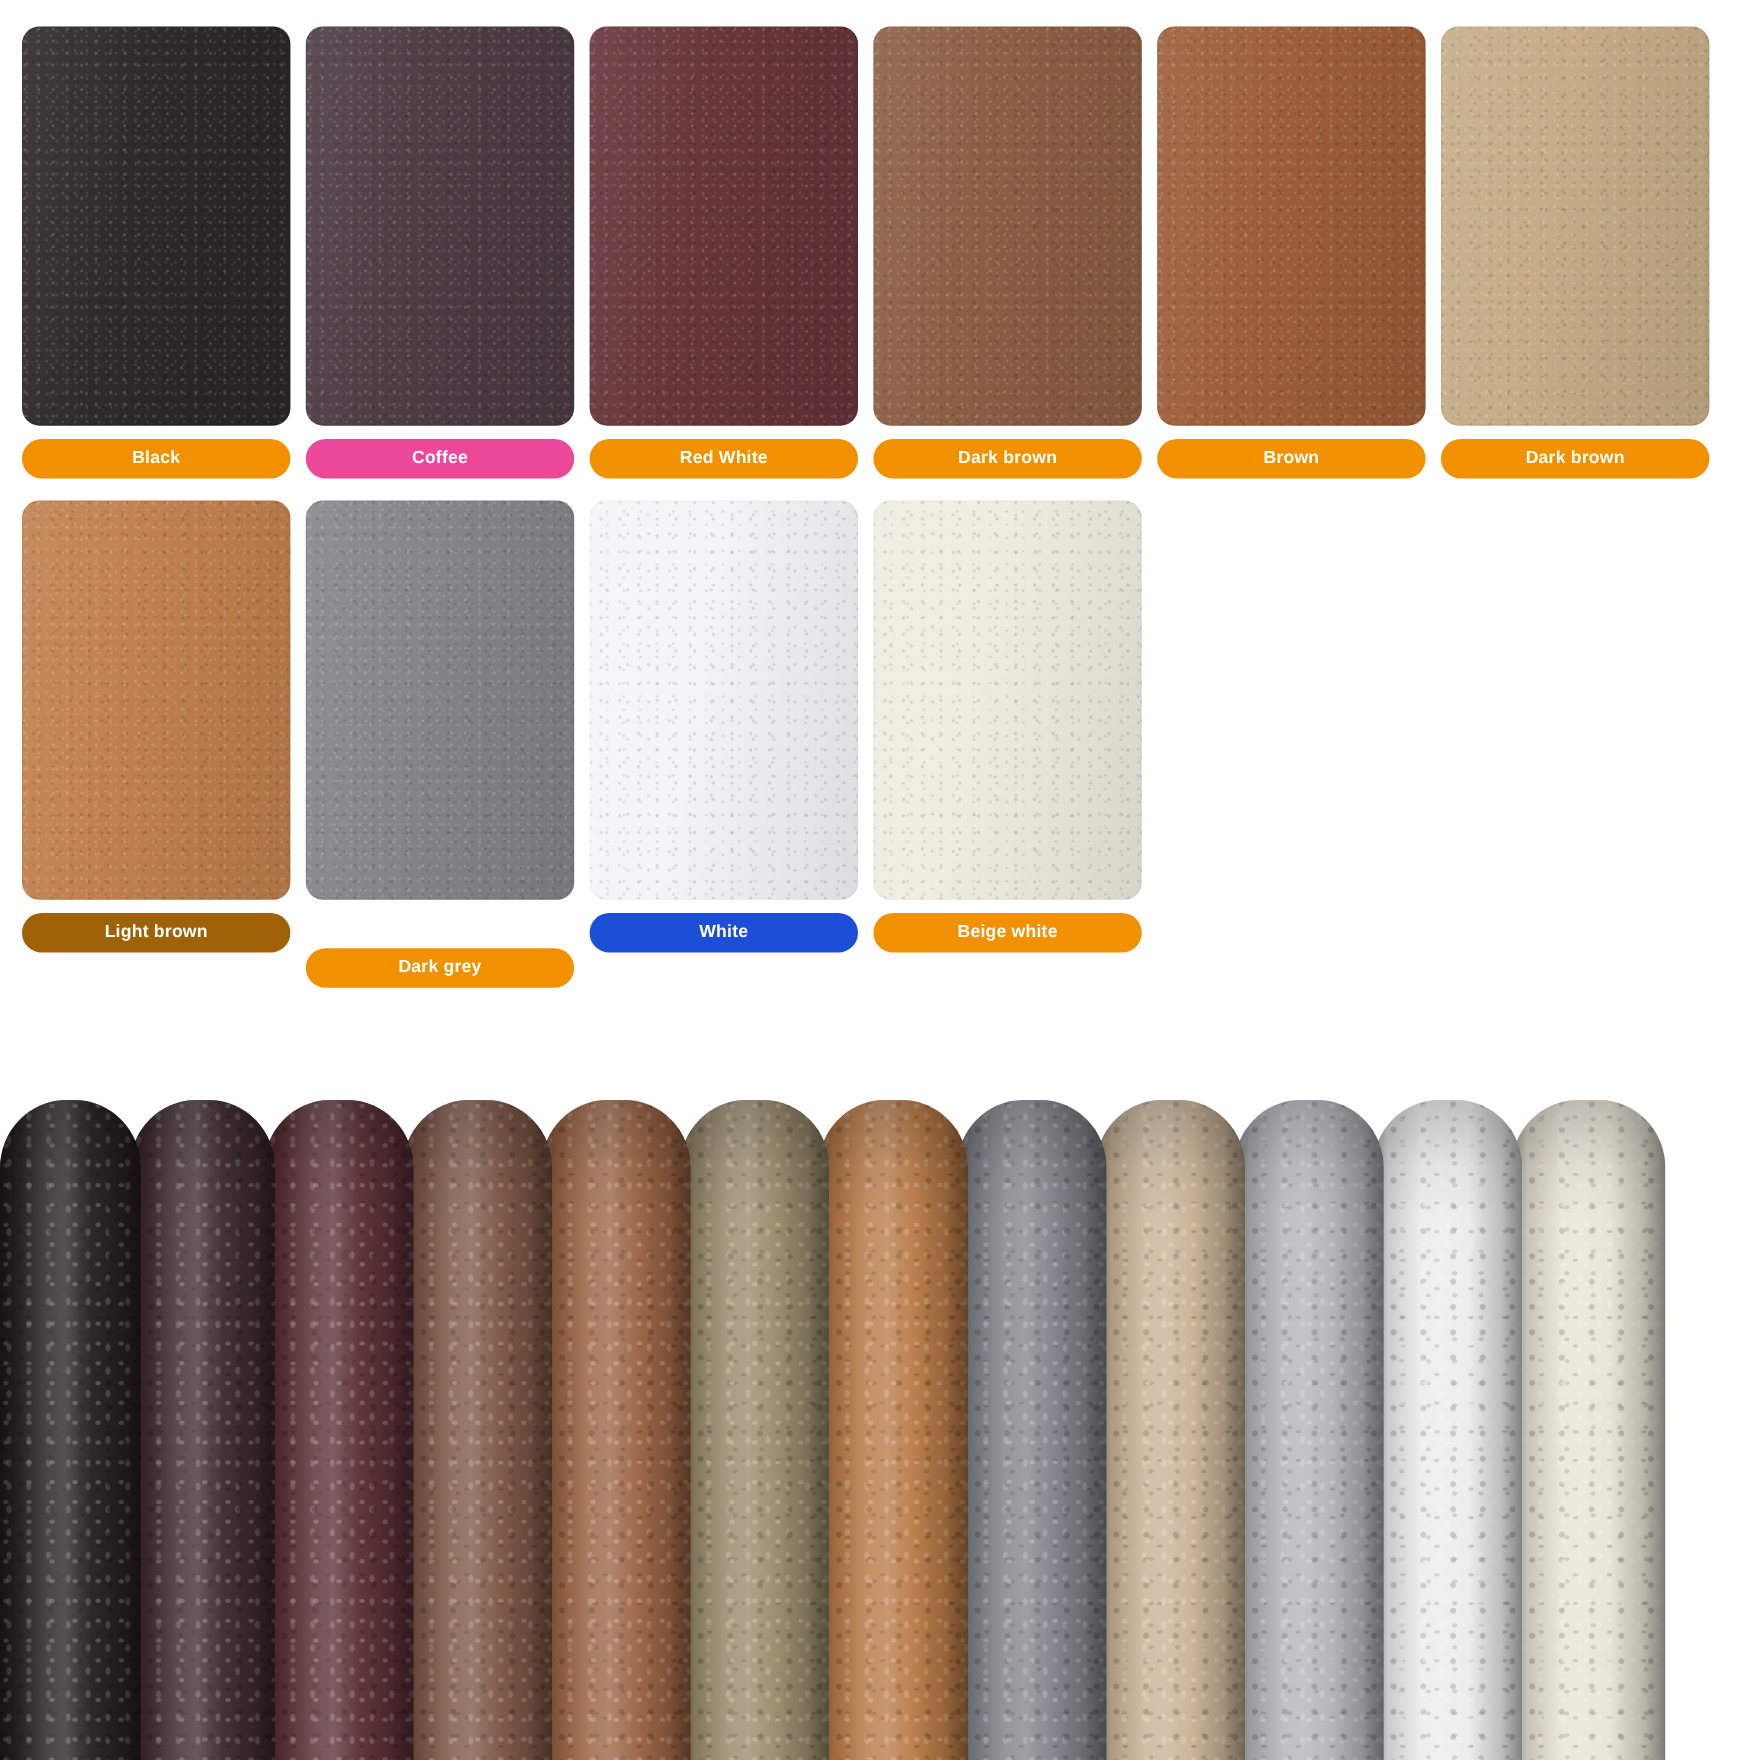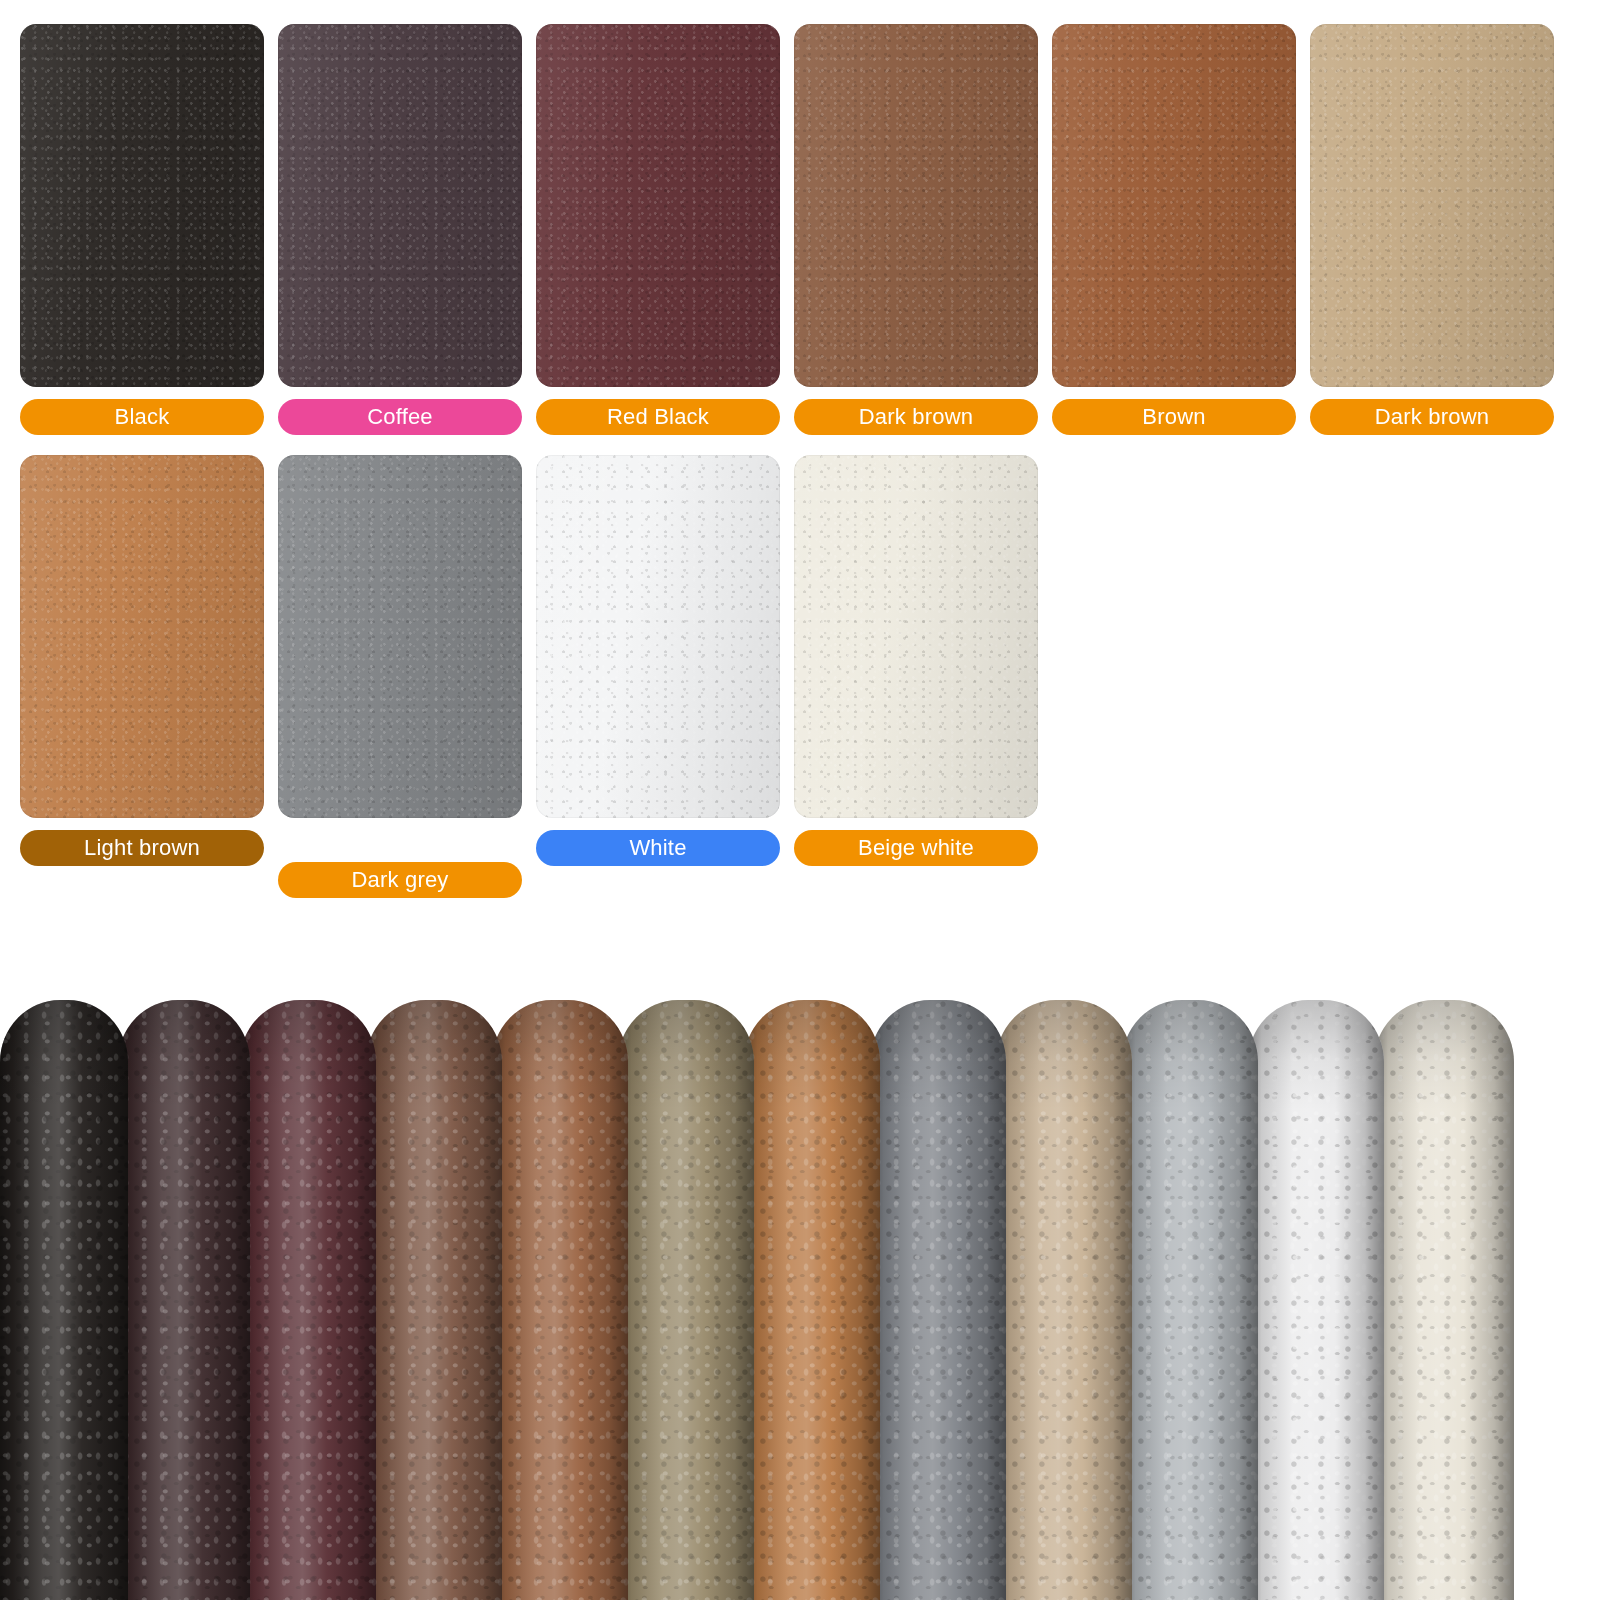--- a/index.html
+++ b/index.html
@@ -44,22 +44,22 @@
     position: absolute; inset: 0;
     background: linear-gradient(100deg, rgba(255,255,255,.10) 0%, rgba(255,255,255,.02) 38%, rgba(0,0,0,.05) 72%, rgba(0,0,0,.10) 100%);
   }
 
   .swatch-label {
     margin-top: 12px;
     width: 244px; height: 36px;
     border-radius: 18px;
     display: flex; align-items: center; justify-content: center;
     color: #ffffff;
-    font-size: 22px;
-    font-weight: normal;
+    font-size: 16px;
+    font-weight: bold;
     letter-spacing: .2px;
     white-space: nowrap;
   }
 
   
   .rolls {
     position: absolute;
     left: 0;
     top: 990px;
     width: 1600px;
@@ -129,21 +129,21 @@
         <div class="swatch-label" style="background: #ec4899; color: rgb(255, 255, 255);">
           <span>Coffee</span>
         </div>
       </div>
       <div class="swatch-cell">
         <div class="swatch-chip" style="background: rgb(101, 51, 56);">
           <div class="grain"></div>
           <div class="sheen"></div>
         </div>
         <div class="swatch-label" style="background: rgb(242, 145, 0); color: rgb(255, 255, 255);">
-          <span>Red Black</span>
+          <span>Red White</span>
         </div>
       </div>
       <div class="swatch-cell">
         <div class="swatch-chip" style="background: rgb(139, 93, 66);">
           <div class="grain"></div>
           <div class="sheen"></div>
         </div>
         <div class="swatch-label" style="background: rgb(242, 145, 0); color: rgb(255, 255, 255);">
           <span>Dark brown</span>
         </div>
@@ -185,21 +185,21 @@
         </div>
         <div class="swatch-label" style="background: rgb(242, 145, 0); color: rgb(255, 255, 255); margin-top: 44px;">
           <span>Dark grey</span>
         </div>
       </div>
       <div class="swatch-cell">
         <div class="swatch-chip" style="background: rgb(244, 245, 246);">
           <div class="grain"></div>
           <div class="sheen"></div>
         </div>
-        <div class="swatch-label" style="background: #3b82f6; color: rgb(255, 255, 255);">
+        <div class="swatch-label" style="background: #1d4ed8; color: rgb(255, 255, 255);">
           <span>White</span>
         </div>
       </div>
       <div class="swatch-cell">
         <div class="swatch-chip" style="background: rgb(239, 236, 225);">
           <div class="grain"></div>
           <div class="sheen"></div>
         </div>
         <div class="swatch-label" style="background: rgb(242, 145, 0); color: rgb(255, 255, 255);">
           <span>Beige white</span>

